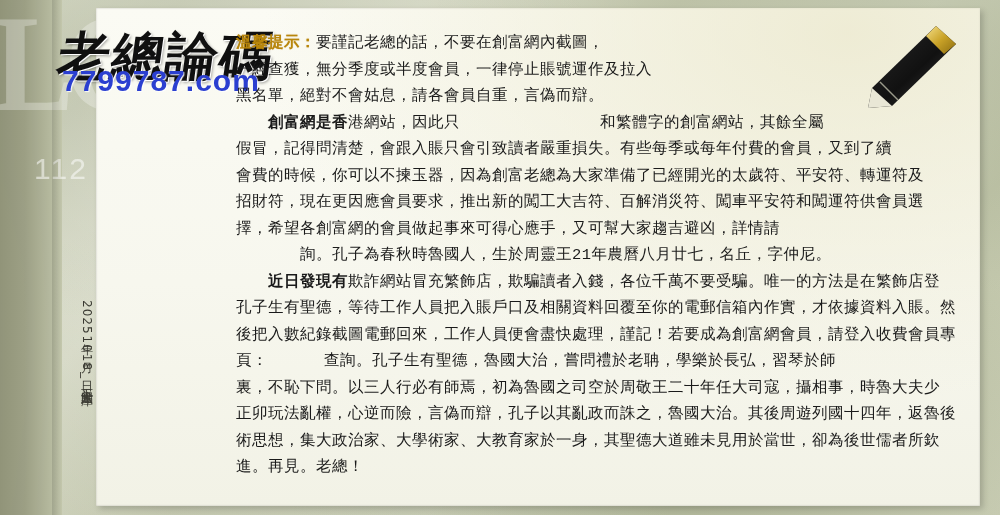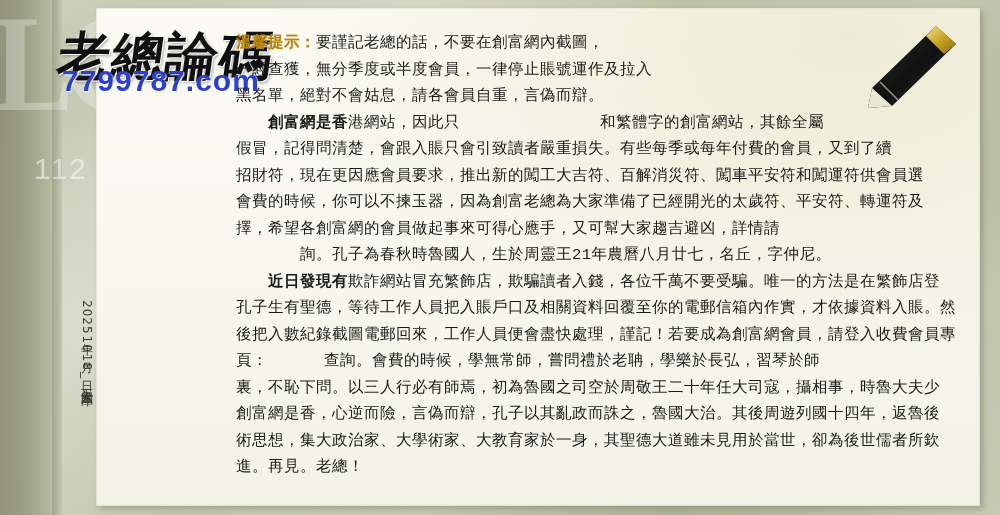--- a/index.html
+++ b/index.html
@@ -148,29 +148,29 @@
       </svg>
     </div>
 
     <div class="body-text">
       <div id="lines">
           <div class="ln"><span class="gold">溫馨提示：</span><span>要謹記老總的話，不要在創富網內截圖，</span></div>
           <div class="ln"><span>一經查獲，無分季度或半度會員，一律停止賬號運作及拉入</span></div>
           <div class="ln"><span>黑名單，絕對不會姑息，請各會員自重，言偽而辯。</span></div>
           <div class="ln"><span class="indent"></span><span class="bold">創富網是香</span><span>港網站，因此只</span><span class="gap"></span><span>和繁體字的創富網站，其餘全屬</span></div>
           <div class="ln"><span>假冒，記得問清楚，會跟入賬只會引致讀者嚴重損失。有些每季或每年付費的會員，又到了續</span></div>
+          <div class="ln"><span>會費的時候，你可以不揀玉器，因為創富老總為大家準備了已經開光的太歲符、平安符、轉運符及</span></div>
           <div class="ln"><span>招財符，現在更因應會員要求，推出新的闖工大吉符、百解消災符、闖車平安符和闖運符供會員選</span></div>
-          <div class="ln"><span>會費的時候，你可以不揀玉器，因為創富老總為大家準備了已經開光的太歲符、平安符、轉運符及</span></div>
           <div class="ln"><span>擇，希望各創富網的會員做起事來可得心應手，又可幫大家趨吉避凶，詳情請</span></div>
           <div class="ln"><span class="indent2"></span><span>詢。孔子為春秋時魯國人，生於周靈王21年農曆八月廿七，名丘，字仲尼。</span></div>
           <div class="ln"><span class="indent"></span><span class="bold">近日發現有</span><span>欺詐網站冒充繁飾店，欺騙讀者入錢，各位千萬不要受騙。唯一的方法是在繁飾店登</span></div>
           <div class="ln"><span>孔子生有聖德，等待工作人員把入賬戶口及相關資料回覆至你的電郵信箱內作實，才依據資料入賬。然</span></div>
           <div class="ln"><span>後把入數紀錄截圖電郵回來，工作人員便會盡快處理，謹記！若要成為創富網會員，請登入收費會員專</span></div>
-          <div class="ln"><span>頁：</span><span class="gap-sm"></span><span>查詢。會費的時候，學無常師，嘗問禮於老聃，學樂於長弘，習琴於師</span></div>
+          <div class="ln"><span>頁：</span><span class="gap-sm"></span><span>查詢。孔子生有聖德，魯國大治，嘗問禮於老聃，學樂於長弘，習琴於師</span></div>
           <div class="ln"><span>裏，不恥下問。以三人行必有師焉，初為魯國之司空於周敬王二十年任大司寇，攝相事，時魯大夫少</span></div>
-          <div class="ln"><span>創富網是香，心逆而險，言偽而辯，孔子以其亂政而誅之，魯國大治。其後周遊列國十四年，返魯後</span></div>
+          <div class="ln"><span>正卯玩法亂權，心逆而險，言偽而辯，孔子以其亂政而誅之，魯國大治。其後周遊列國十四年，返魯後</span></div>
           <div class="ln"><span>術思想，集大政治家、大學術家、大教育家於一身，其聖德大道雖未見用於當世，卻為後世儒者所欽</span></div>
           <div class="ln"><span>進。再見。老總！</span></div>
         </div>
     </div>
 
   </div>
 </div>
 
 </body></html>

